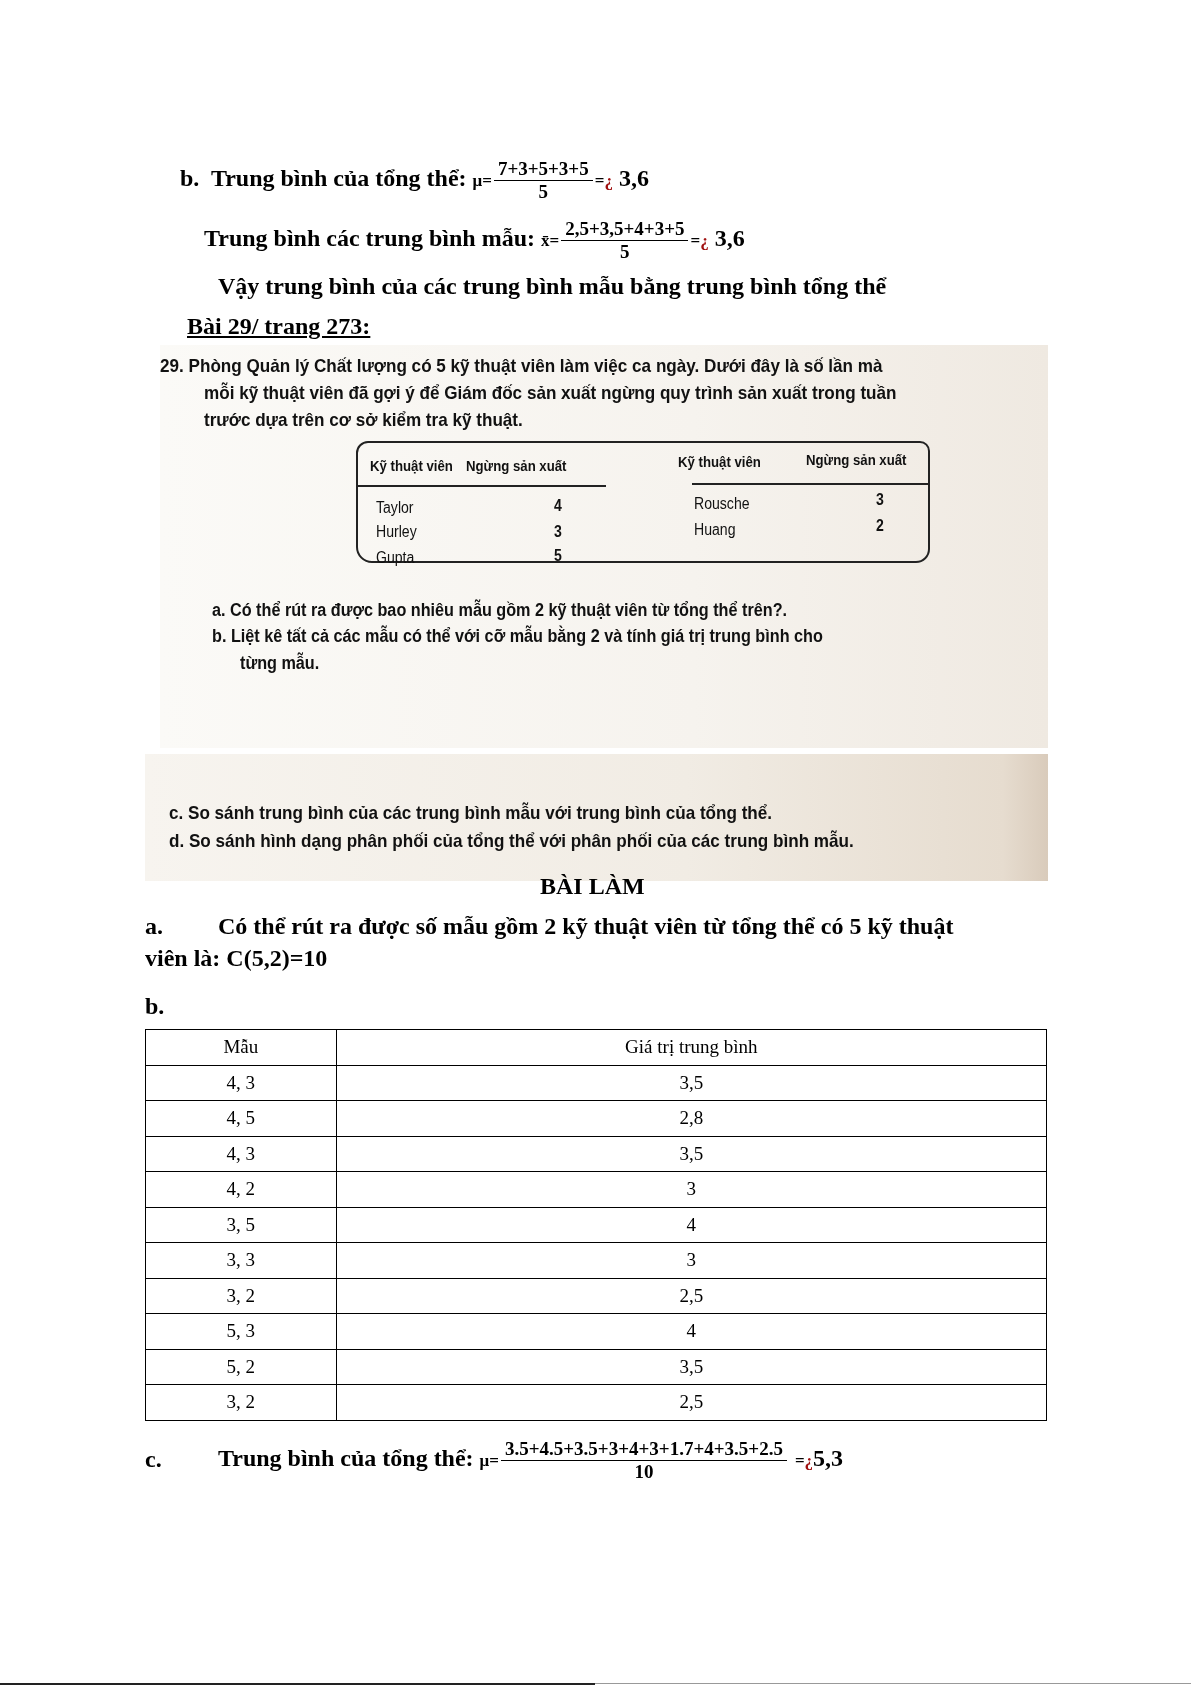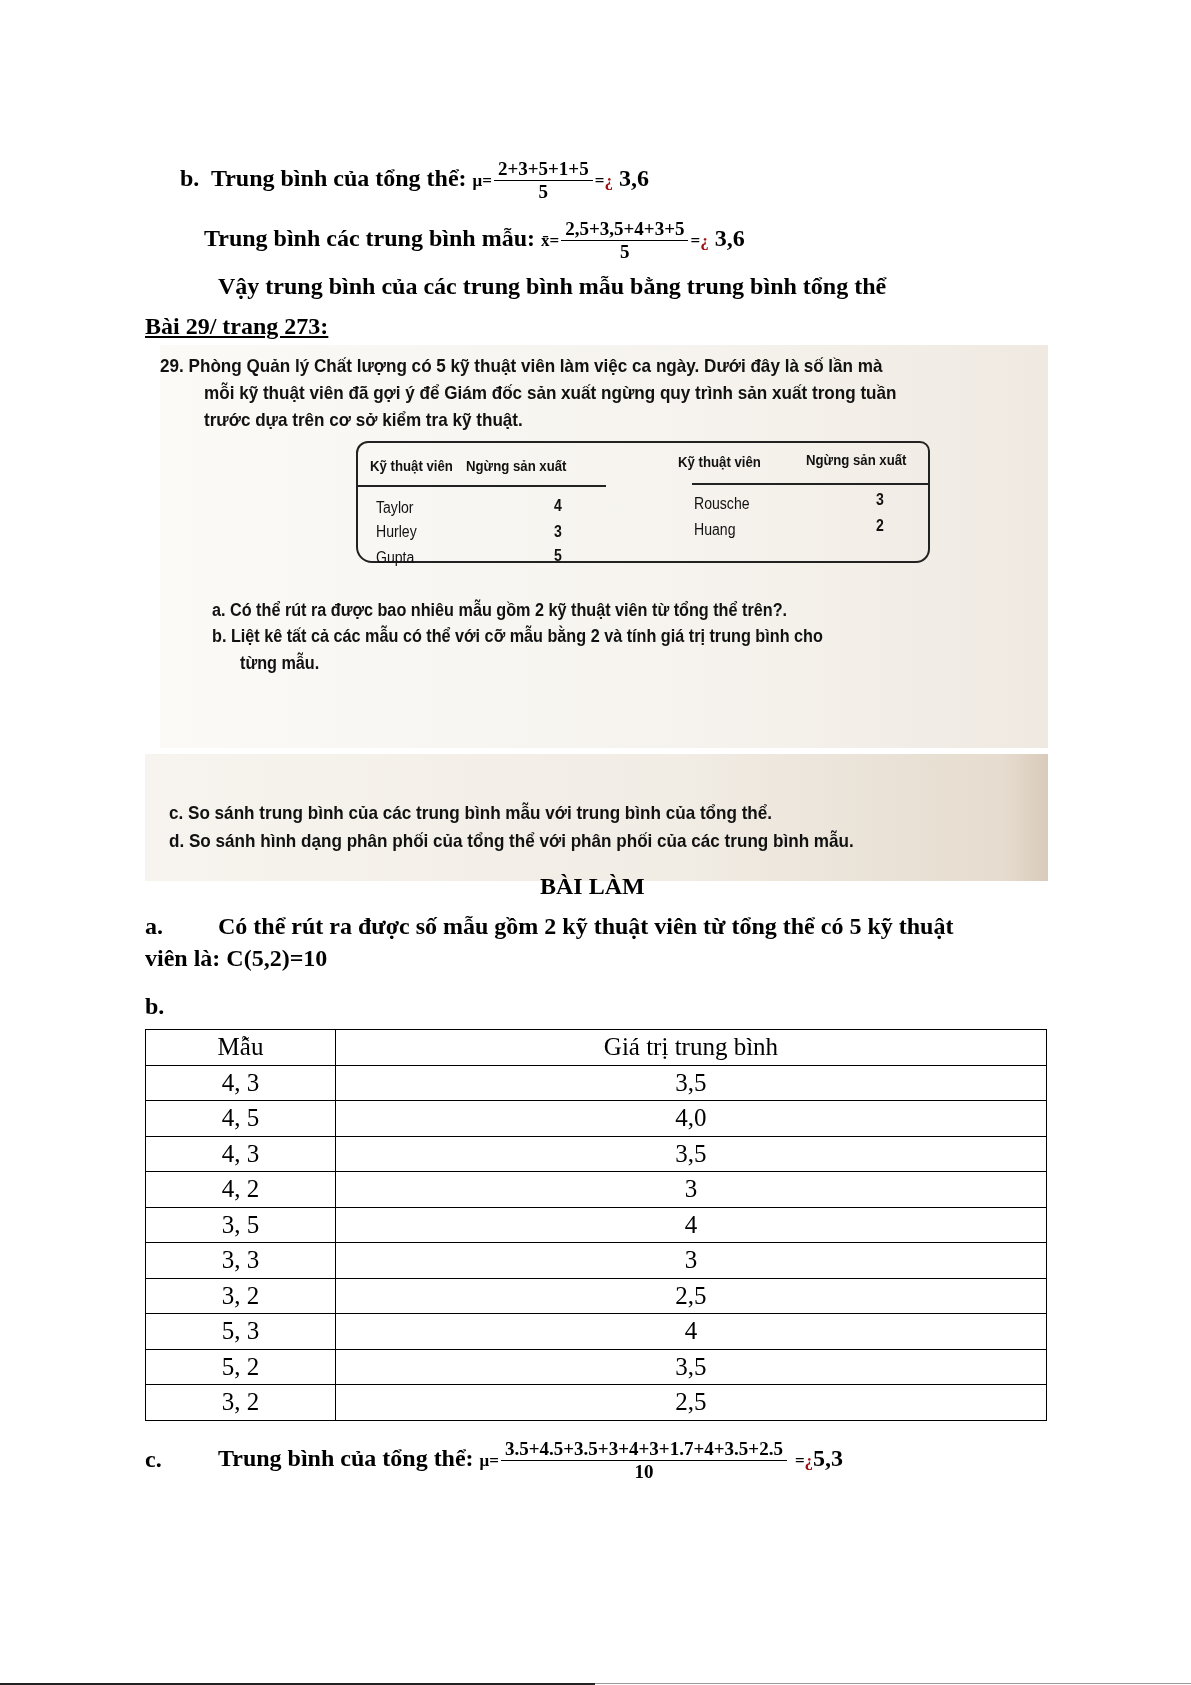--- a/index.html
+++ b/index.html
@@ -5,43 +5,43 @@
   html, body { margin:0; padding:0; background:#ffffff; }
   body { width:1191px; height:1685px; position:relative; overflow:hidden;
          font-family:"Liberation Serif", serif; color:#000; }
   .abs { position:absolute; white-space:nowrap;font-weight:bold; }
   .txt { font-size:24px; line-height:28px; }
   .frac { display:inline-block; vertical-align:middle; text-align:center; margin:0 2px; }
   .frac .num { display:block; font-size:19px; line-height:22px; padding:0 4px; border-bottom:1.5px solid #000; }
   .frac .den { display:block; font-size:19px; line-height:22px; }
   .sym { font-size:17px; }
   .qm { color:#a01010; }
-  .underline { text-decoration:underline; }
+  .underline { text-decoration:underline;margin-left:42px; }
   
   .scan { position:absolute; background:linear-gradient(90deg,#fbfaf7 0%,#f6f3ee 60%,#efe9e1 100%);
           font-family:"Liberation Sans", sans-serif; color:#111; }
   .scan .line { position:absolute; white-space:nowrap; font-size:19px; font-weight:bold; transform:scaleX(0.9); transform-origin:left; }
   .scan2 { background:linear-gradient(90deg,#f7f4ef 0%,#f1ece4 60%,#e6dccf 95%,#d9cbbb 100%); }
   .bookbox { position:absolute; border:2.5px solid #222; border-radius:12px 10px 14px 16px;text-decoration:underline; }
   .bk { position:absolute; white-space:nowrap; font-family:"Liberation Sans", sans-serif; font-size:16px; color:#111; transform:scaleX(0.88); transform-origin:left; }
   .bk.h { font-weight:bold; font-size:15px; }
   .bk-rule { position:absolute; height:2px; background:#222; }
   
   table.res { position:absolute; left:145px; top:1029px; width:902px; border-collapse:collapse; }
   table.res td, table.res th { border:1.5px solid #000; font-weight:normal; text-align:center;
-        font-size:25px; height:34.5px; padding:0; font-family:"Liberation Serif", serif; }
+        font-size:19px; height:34.5px; padding:0; font-family:"Liberation Serif", serif; }
   .footer-line { position:absolute; top:1683px; height:2px; background:#222; }
 </style>
 </head>
 <body>
 
 <div class="abs txt" style="left:180px;top:158px;">
   <span>b.</span>&nbsp;
   <span>Trung bình của tổng thể:</span>
-  <span class="sym">μ=</span><span class="frac"><span class="num">2+3+5+1+5</span><span class="den">5</span></span><span class="sym">=</span><span class="qm sym">¿</span>
+  <span class="sym">μ=</span><span class="frac"><span class="num">7+3+5+3+5</span><span class="den">5</span></span><span class="sym">=</span><span class="qm sym">¿</span>
   <span>3,6</span>
 </div>
 
 <div class="abs txt" style="left:204px;top:218px;">
   <span>Trung bình các trung bình mẫu:</span>
   <span class="sym">x̄=</span><span class="frac"><span class="num">2,5+3,5+4+3+5</span><span class="den">5</span></span><span class="sym">=</span><span class="qm sym">¿</span>
   <span>3,6</span>
 </div>
 
 <div class="abs txt" style="left:218px;top:272px;">Vậy trung bình của các trung bình mẫu bằng trung bình tổng thể</div>
@@ -102,21 +102,21 @@
       <th>Giá trị trung bình</th>
     </tr>
   </thead>
   <tbody>
     <tr>
         <td>4, 3</td>
         <td>3,5</td>
       </tr>
     <tr>
         <td>4, 5</td>
-        <td>4,0</td>
+        <td>2,8</td>
       </tr>
     <tr>
         <td>4, 3</td>
         <td>3,5</td>
       </tr>
     <tr>
         <td>4, 2</td>
         <td>3</td>
       </tr>
     <tr>

